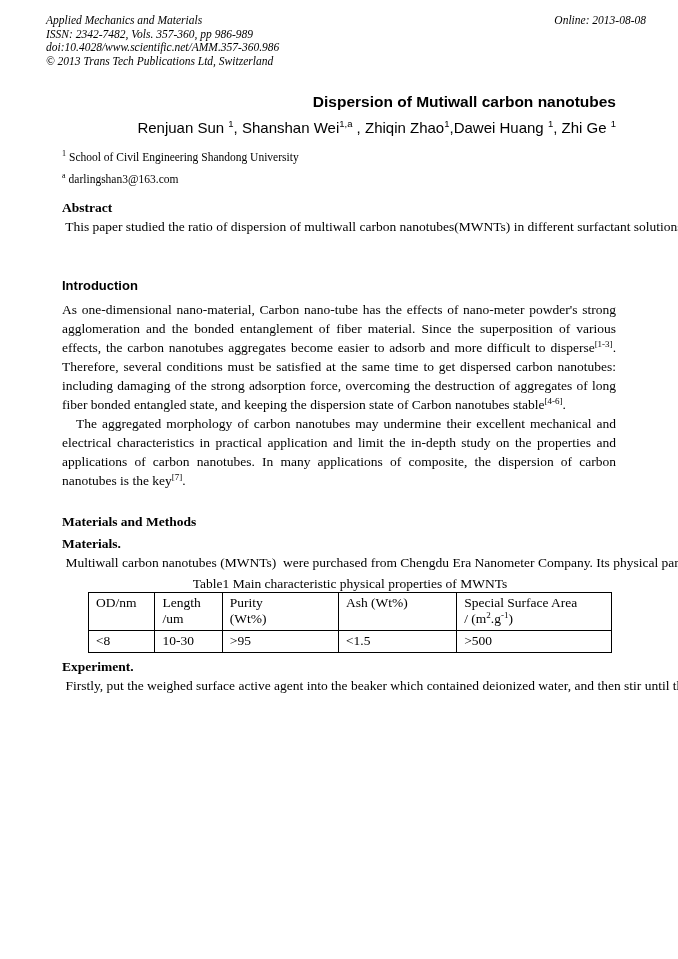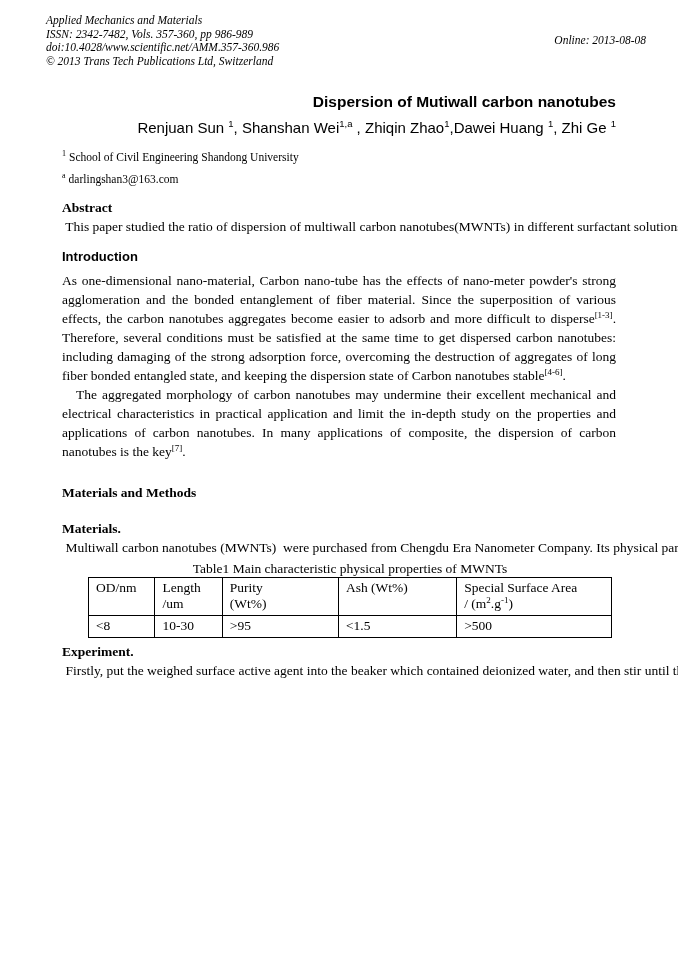--- a/index.html
+++ b/index.html
@@ -6,21 +6,21 @@
   body {
     width: 678px; height: 959px;
     font-family: "Liberation Serif", serif;
     color: #000;
     overflow: hidden;
   }
   .page { padding: 14px 62px 20px 62px; box-sizing: border-box; }
 
   
   .doc-header {
-    display: flex; justify-content: space-between; align-items: center;
+    display: flex; justify-content: space-between; align-items: flex-start;
     font-style: italic; font-size: 11.5px; line-height: 13.5px;
     margin-left: -16px; margin-right: -30px;
   }
   .doc-header .hl { white-space: nowrap; }
 
   
   .title {
     font-family: "Liberation Sans", sans-serif;
     font-weight: bold; font-size: 15.5px; text-align: right;
     margin: 25px 0 0 0;
@@ -52,25 +52,25 @@
     margin: 0;
   }
   p.abstract { margin-top: 13px; }
   .indent { text-indent: 14px; }
   .ref-sup { font-size: 9px; line-height: 0; }
   b.run-in { font-weight: bold; }
 
   
   h2.h-sans {
     font-family: "Liberation Sans", sans-serif;
-    font-size: 13px; font-weight: bold; margin: 13px 0 7px 0;
+    font-size: 13px; font-weight: bold; margin: 42px 0 7px 0;
   }
   h2.h-serif {
     font-family: "Liberation Serif", serif;
-    font-size: 13.5px; font-weight: bold; margin: 24px 0 18px 0;
+    font-size: 13.5px; font-weight: bold; margin: 24px 0 4px 0;
   }
 
   
   .table-wrap { width: 524px; margin-left: 26px; margin-top: 3px; }
   .table-caption {
     font-size: 13.5px; text-align: center; line-height: 17px;
   }
   table.props {
     border-collapse: collapse; width: 100%; table-layout: fixed;
     font-size: 13.5px; line-height: 16px; padding-left: 8px;

